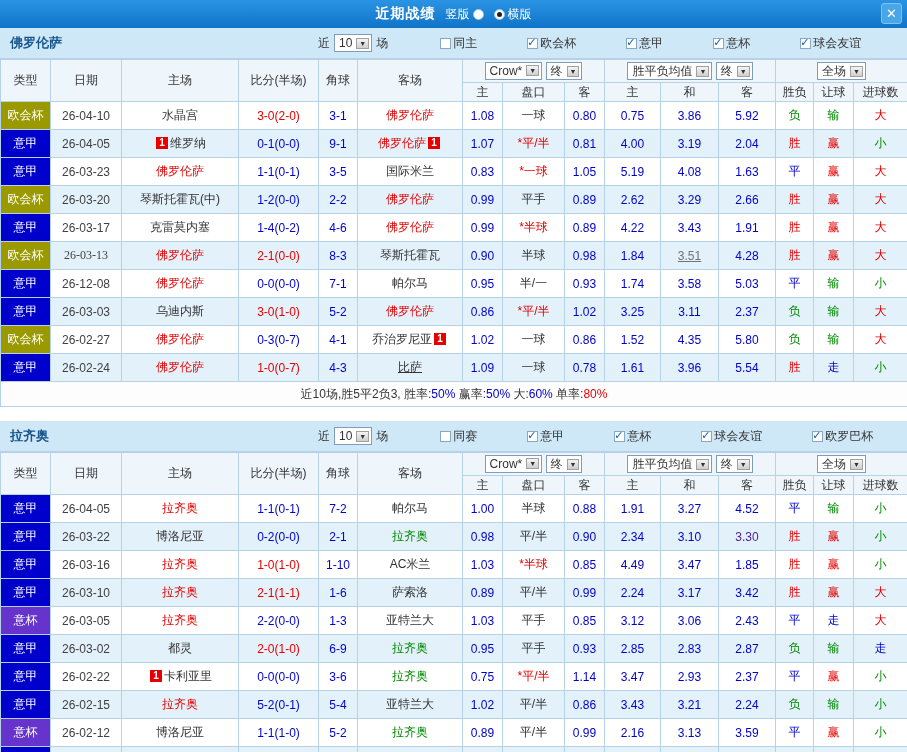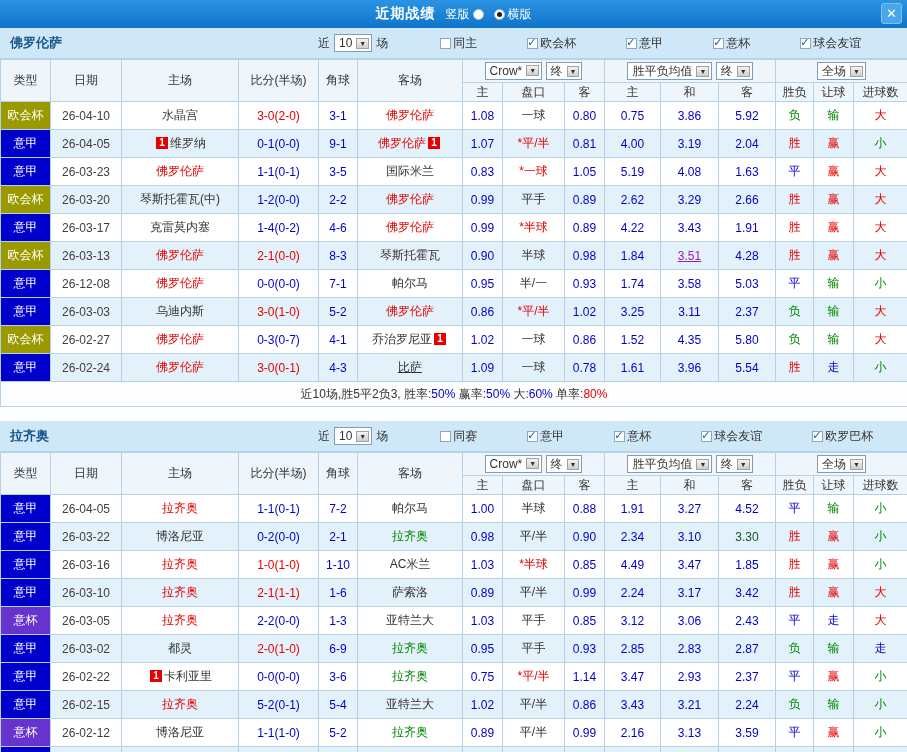--- a/index.html
+++ b/index.html
@@ -239,30 +239,30 @@
         <td style="color: rgb(0, 0, 204);">0.89</td>
         <td style="color: rgb(0, 0, 204);">4.22</td>
         <td style="color: rgb(0, 0, 204);">3.43</td>
         <td style="color: rgb(0, 0, 204);">1.91</td>
         <td style="color: rgb(230, 0, 0);">胜</td>
         <td style="color: rgb(230, 0, 0);">赢</td>
         <td style="color: rgb(230, 0, 0);">大</td>
       </tr>
       <tr class="alt">
         <td class="type" style="color: rgb(255, 255, 255); background: rgb(154, 154, 0);">欧会杯</td>
-        <td style="color: rgb(64, 64, 64);">26-03-13</td>
+        <td style="color: rgb(64, 64, 64); font-family: Liberation Serif, serif;">26-03-13</td>
         <td><span style="color: rgb(230, 0, 0);">佛罗伦萨</span></td>
         <td style="color: rgb(230, 0, 0);">2-1(0-0)</td>
         <td style="color: rgb(0, 0, 204);">8-3</td>
         <td><span style="color: rgb(51, 51, 51);">琴斯托霍瓦</span></td>
         <td style="color: rgb(0, 0, 204);">0.90</td>
         <td style="color: rgb(51, 51, 51);">半球</td>
         <td style="color: rgb(0, 0, 204);">0.98</td>
         <td style="color: rgb(0, 0, 204);">1.84</td>
-        <td style="color: #a21caf; text-decoration: underline;">3.51</td>
+        <td style="color: #737373; text-decoration: underline;">3.51</td>
         <td style="color: rgb(0, 0, 204);">4.28</td>
         <td style="color: rgb(230, 0, 0);">胜</td>
         <td style="color: rgb(230, 0, 0);">赢</td>
         <td style="color: rgb(230, 0, 0);">大</td>
       </tr>
       <tr>
         <td class="type" style="color: rgb(255, 255, 255); background: rgb(0, 0, 204);">意甲</td>
         <td style="color: rgb(64, 64, 64);">26-12-08</td>
         <td><span style="color: rgb(230, 0, 0);">佛罗伦萨</span></td>
         <td style="color: rgb(0, 0, 204);">0-0(0-0)</td>
@@ -309,21 +309,21 @@
         <td style="color: rgb(0, 0, 204);">4.35</td>
         <td style="color: rgb(0, 0, 204);">5.80</td>
         <td style="color: rgb(0, 136, 0);">负</td>
         <td style="color: rgb(0, 136, 0);">输</td>
         <td style="color: rgb(230, 0, 0);">大</td>
       </tr>
       <tr class="alt">
         <td class="type" style="color: rgb(255, 255, 255); background: rgb(0, 0, 204);">意甲</td>
         <td style="color: rgb(64, 64, 64);">26-02-24</td>
         <td><span style="color: rgb(230, 0, 0);">佛罗伦萨</span></td>
-        <td style="color: rgb(230, 0, 0);">3-0(0-1)</td>
+        <td style="color: rgb(230, 0, 0);">1-0(0-7)</td>
         <td style="color: rgb(0, 0, 204);">4-3</td>
         <td><span style="color: rgb(51, 51, 51); text-decoration: underline;">比萨</span></td>
         <td style="color: rgb(0, 0, 204);">1.09</td>
         <td style="color: rgb(51, 51, 51);">一球</td>
         <td style="color: rgb(0, 0, 204);">0.78</td>
         <td style="color: rgb(0, 0, 204);">1.61</td>
         <td style="color: rgb(0, 0, 204);">3.96</td>
         <td style="color: rgb(0, 0, 204);">5.54</td>
         <td style="color: rgb(230, 0, 0);">胜</td>
         <td style="color: rgb(0, 0, 204);">走</td>
@@ -445,21 +445,21 @@
         <td style="color: rgb(64, 64, 64);">26-03-22</td>
         <td><span style="color: rgb(51, 51, 51);">博洛尼亚</span></td>
         <td style="color: rgb(0, 0, 204);">0-2(0-0)</td>
         <td style="color: rgb(0, 0, 204);">2-1</td>
         <td><span style="color: rgb(0, 136, 0);">拉齐奥</span></td>
         <td style="color: rgb(0, 0, 204);">0.98</td>
         <td style="color: rgb(51, 51, 51);">平/半</td>
         <td style="color: rgb(0, 0, 204);">0.90</td>
         <td style="color: rgb(0, 0, 204);">2.34</td>
         <td style="color: rgb(0, 0, 204);">3.10</td>
-        <td style="color: #14532d;">3.30</td>
+        <td style="color: #4c1d95;">3.30</td>
         <td style="color: rgb(230, 0, 0);">胜</td>
         <td style="color: rgb(230, 0, 0);">赢</td>
         <td style="color: rgb(0, 136, 0);">小</td>
       </tr>
       <tr>
         <td class="type" style="color: rgb(255, 255, 255); background: rgb(0, 0, 204);">意甲</td>
         <td style="color: rgb(64, 64, 64);">26-03-16</td>
         <td><span style="color: rgb(230, 0, 0);">拉齐奥</span></td>
         <td style="color: rgb(230, 0, 0);">1-0(1-0)</td>
         <td style="color: rgb(0, 0, 204);">1-10</td>

